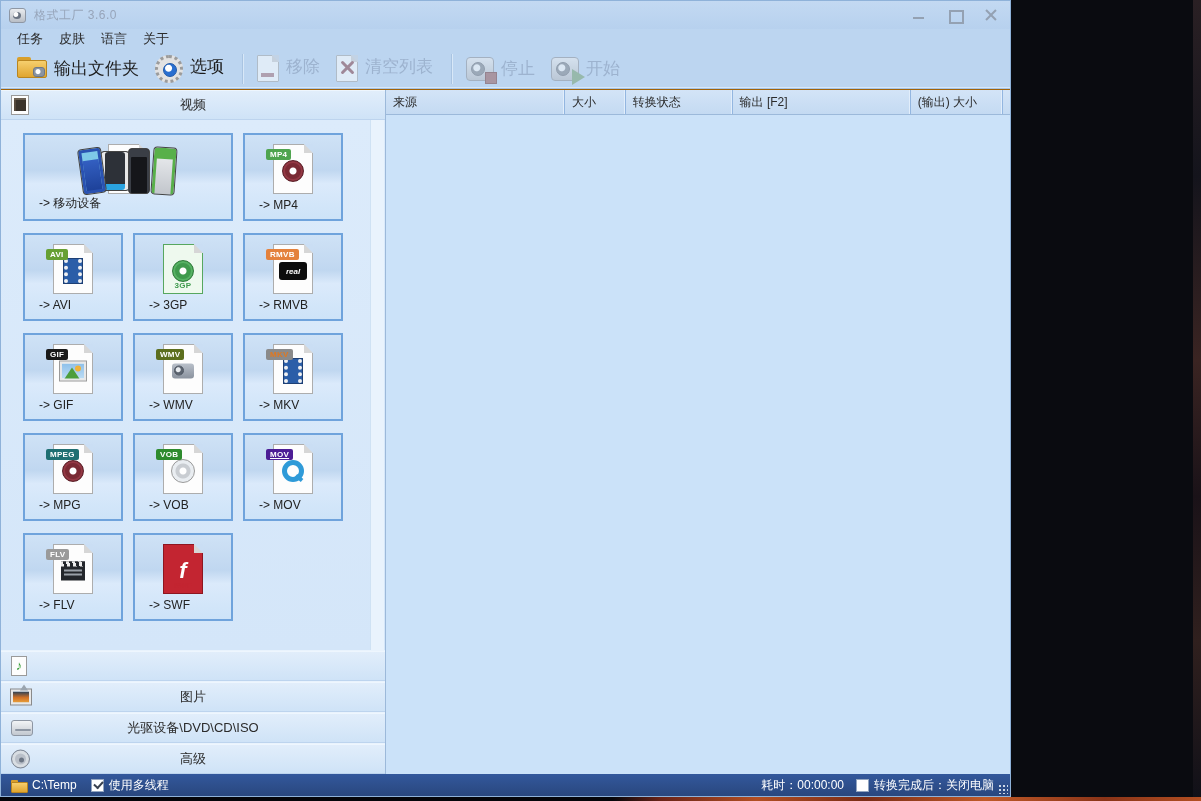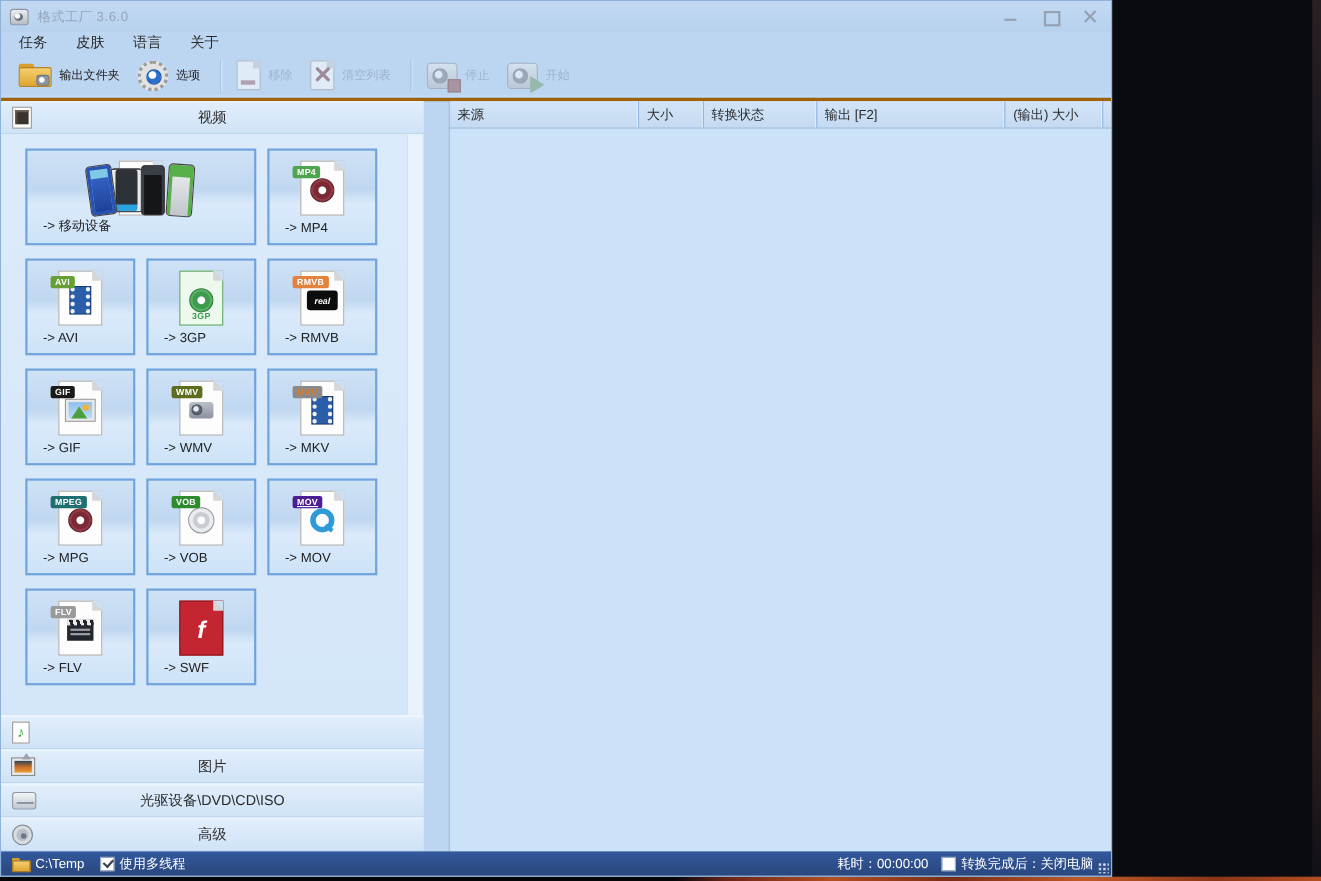--- a/index.html
+++ b/index.html
@@ -24,28 +24,28 @@
     border-radius:50%; background:radial-gradient(circle at 35% 35%, #fdfdfd 0 2px, #6a7482 3px); }
   .title-text { font-size:12px; color:#97a5ba; letter-spacing:.5px; }
   .win-controls { position:absolute; right:12px; top:0; height:28px; display:flex; align-items:center; gap:22px; }
   .wbtn { width:14px; height:14px; position:relative; cursor:default; }
   .icon-min::after { content:""; position:absolute; left:1px; bottom:3px; width:11px; height:2px; background:#94a1b2; }
   .icon-max::after { content:""; position:absolute; left:1px; top:2px; width:11px; height:10px; border:2px solid #94a1b2; }
   .icon-close::before,.icon-close::after { content:""; position:absolute; left:0; top:6px; width:14px; height:2px; background:#94a1b2; }
   .icon-close::before { transform:rotate(45deg); } .icon-close::after { transform:rotate(-45deg); }
 
   
-  .menubar { height:20px; display:flex; align-items:center; padding-left:16px; gap:26px;
+  .menubar { height:20px; display:flex; align-items:center; padding-left:16px; gap:16px;
     background:#bcd5f0; flex:0 0 auto;font-family:Liberation Mono, monospace; }
   .menu-item { font-size:13px; color:#2b2b2b; cursor:default; }
 
   
   .toolbar { height:40px; display:flex; align-items:center; padding-left:10px;
     background:#bcd5f0; border-bottom:1px solid #a6c3e4; box-shadow:inset 0 -1px 0 #d8e8f8; flex:0 0 auto; }
-  .tbtn { display:flex; align-items:center; gap:7px; padding:4px 10px 4px 6px; font-size:11px; color:#1d1d1d; cursor:default; }
+  .tbtn { display:flex; align-items:flex-start; gap:7px; padding:4px 10px 4px 6px; font-size:17px; color:#1d1d1d; cursor:default; }
   .tbtn.disabled { color:#9db3cf; }
   .tbtn.disabled .tico { opacity:.55; filter:saturate(.45); }
   .tsep { width:1px; height:30px; background:#a9c4e2; box-shadow:1px 0 0 #d8e8f8; margin:0 8px; }
 
   .tico { position:relative; flex:0 0 auto; }
   .ico-folder { width:30px; height:21px; }
   .ico-folder .f-back { position:absolute; left:0; top:0; width:14px; height:5px; background:#d99f2b; border-radius:2px 2px 0 0; }
   .ico-folder .f-front { position:absolute; left:0; top:3px; width:30px; height:18px; border-radius:2px;
     background:linear-gradient(180deg,#f6cf6e,#e0a52f); border:1px solid #b9851f; }
   .ico-folder .f-cam { position:absolute; right:2px; bottom:1px; width:12px; height:10px; border-radius:3px;
@@ -61,21 +61,21 @@
   .ico-page.p-clear .xbar.b1 { transform:rotate(45deg); } .ico-page.p-clear .xbar.b2 { transform:rotate(-45deg); }
   .ico-cam { width:28px; height:24px; background:linear-gradient(180deg,#e8ebef,#b7bdc7);
     border:1px solid #8d96a3; border-radius:4px; }
   .ico-cam::before { content:""; position:absolute; left:4px; top:4px; width:12px; height:12px; border-radius:50%;
     background:radial-gradient(circle at 40% 40%, #f4f6f8 0 3px, #7d8694 4px); border:1px solid #68707e; }
   .ico-cam .ov-stop { position:absolute; right:-4px; bottom:-4px; width:12px; height:12px; background:#d05252; border:1px solid #a33; }
   .ico-cam .ov-start { position:absolute; right:-7px; bottom:-5px; width:0; height:0;
     border-left:13px solid #54b24e; border-top:8px solid transparent; border-bottom:8px solid transparent; }
 
   
-  .content { flex:1 1 auto; display:flex; min-height:0; border-top:3px solid #a16207;gap:23px; }
+  .content { flex:1 1 auto; display:flex; min-height:0; border-top:1px solid #a16207; }
 
   
   .sidebar { width:384px; flex:0 0 auto; display:flex; flex-direction:column; background:#d9e9fa; }
   .section-header { height:30px; display:flex; align-items:center; position:relative;
     background:linear-gradient(180deg,#e2eefb,#cfe3f7); border-bottom:1px solid #bdd4ee;
     box-shadow:inset 0 1px 0 #eef6fe; cursor:default; }
   .section-header .sh-label { flex:1; text-align:center; font-size:13px; color:#2b2b2b; }
   .sh-ico { position:absolute; left:10px; top:50%; transform:translateY(-50%); }
 
   .ico-clap { width:18px; height:20px; background:#fdfdfd; border:1px solid #9a9a9a; }

